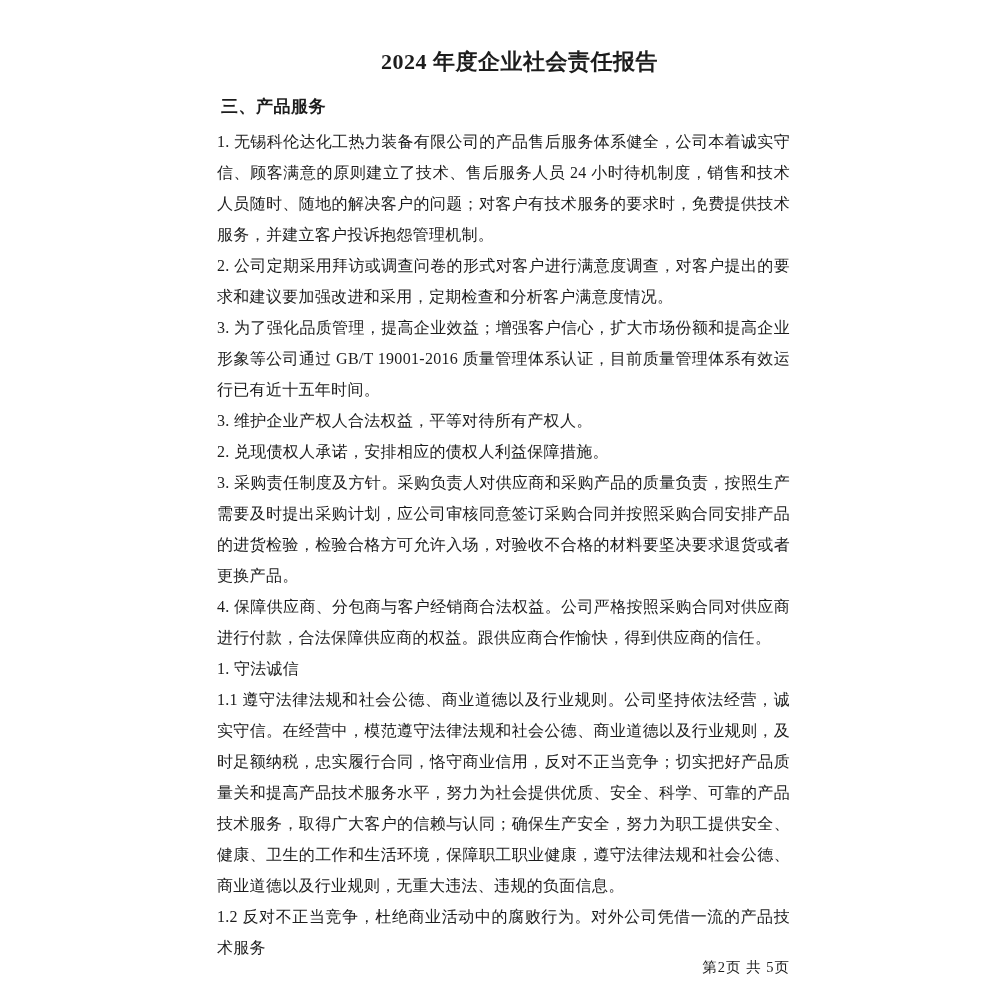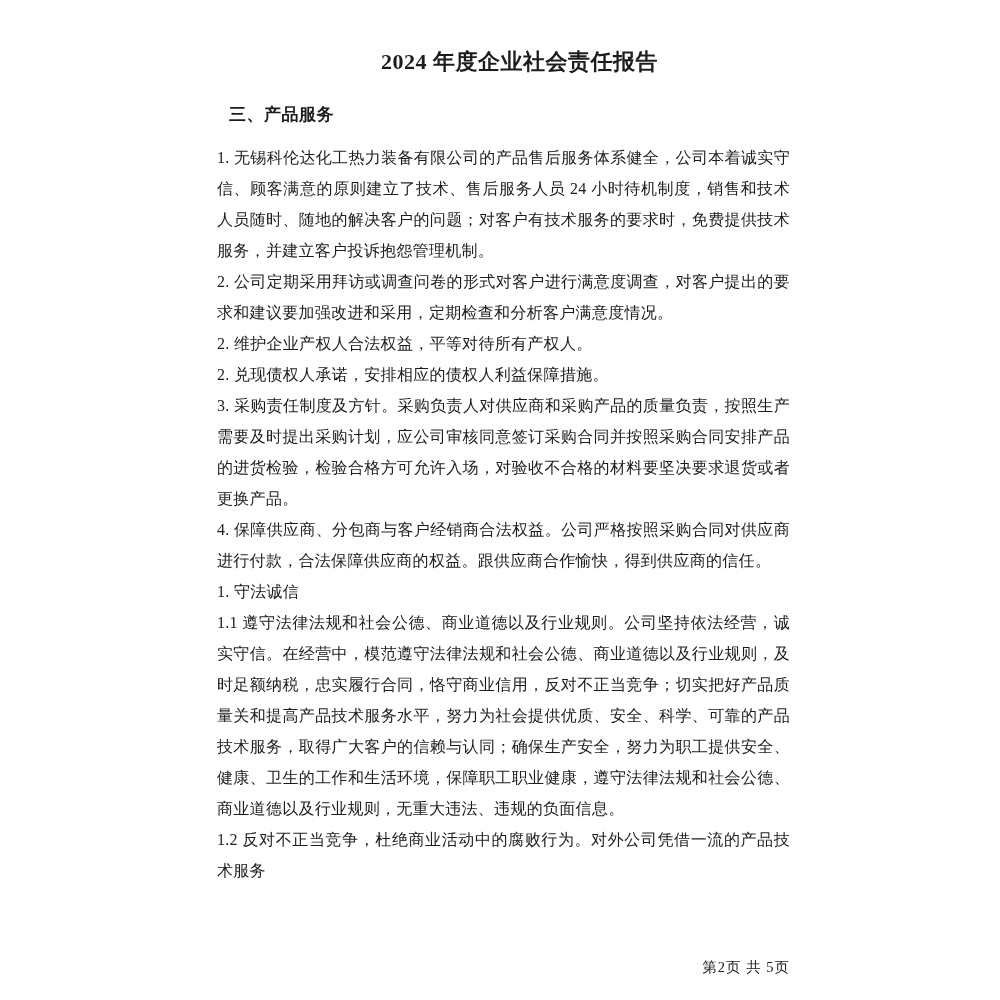--- a/index.html
+++ b/index.html
@@ -28,21 +28,21 @@
     text-align: center;
     letter-spacing: 0.5px;
   }
   .content {
     position: absolute;
     left: 217px;
     width: 573px;
     top: 87px;
   }
   .section-heading {
-    margin: 12px;
+    margin: 4px;
     font-size: 17px;
     font-weight: bold;
     line-height: 31px;
     letter-spacing: 0.5px;
   }
   .para {
     margin: 0;
     font-size: 16px;
     line-height: 31px;
     text-align: justify;
@@ -65,22 +65,23 @@
 
 <div class="page">
 
   <h1 class="doc-title">2024 年度企业社会责任报告</h1>
 
   <div class="content">
 
     <h2 class="section-heading">三、产品服务</h2>
     <p class="para">1. 无锡科伦达化工热力装备有限公司的产品售后服务体系健全，公司本着诚实守信、顾客满意的原则建立了技术、售后服务人员 24 小时待机制度，销售和技术人员随时、随地的解决客户的问题；对客户有技术服务的要求时，免费提供技术服务，并建立客户投诉抱怨管理机制。</p>
     <p class="para">2. 公司定期采用拜访或调查问卷的形式对客户进行满意度调查，对客户提出的要求和建议要加强改进和采用，定期检查和分析客户满意度情况。</p>
+    <p class="para">3. 为了强化品质管理，提高企业效益；增强客户信心，扩大市场份额和提高企业形象等公司通过 GB/T 19001-2016 质量管理体系认证，目前质量管理体系有效运行已有近十五年时间。</p>
 
-    <p class="para">2. 维护企业产权人合法权益，平等对待所有产权人。</p>
+    <p class="para">3. 维护企业产权人合法权益，平等对待所有产权人。</p>
     <p class="para">2. 兑现债权人承诺，安排相应的债权人利益保障措施。</p>
     <p class="para">3. 采购责任制度及方针。采购负责人对供应商和采购产品的质量负责，按照生产需要及时提出采购计划，应公司审核同意签订采购合同并按照采购合同安排产品的进货检验，检验合格方可允许入场，对验收不合格的材料要坚决要求退货或者更换产品。</p>
     <p class="para">4. 保障供应商、分包商与客户经销商合法权益。公司严格按照采购合同对供应商进行付款，合法保障供应商的权益。跟供应商合作愉快，得到供应商的信任。</p>
 
     <p class="para">1. 守法诚信</p>
     <p class="para">1.1 遵守法律法规和社会公德、商业道德以及行业规则。公司坚持依法经营，诚实守信。在经营中，模范遵守法律法规和社会公德、商业道德以及行业规则，及时足额纳税，忠实履行合同，恪守商业信用，反对不正当竞争；切实把好产品质量关和提高产品技术服务水平，努力为社会提供优质、安全、科学、可靠的产品技术服务，取得广大客户的信赖与认同；确保生产安全，努力为职工提供安全、健康、卫生的工作和生活环境，保障职工职业健康，遵守法律法规和社会公德、商业道德以及行业规则，无重大违法、违规的负面信息。</p>
     <p class="para">1.2 反对不正当竞争，杜绝商业活动中的腐败行为。对外公司凭借一流的产品技术服务</p>
 
   </div>
 

